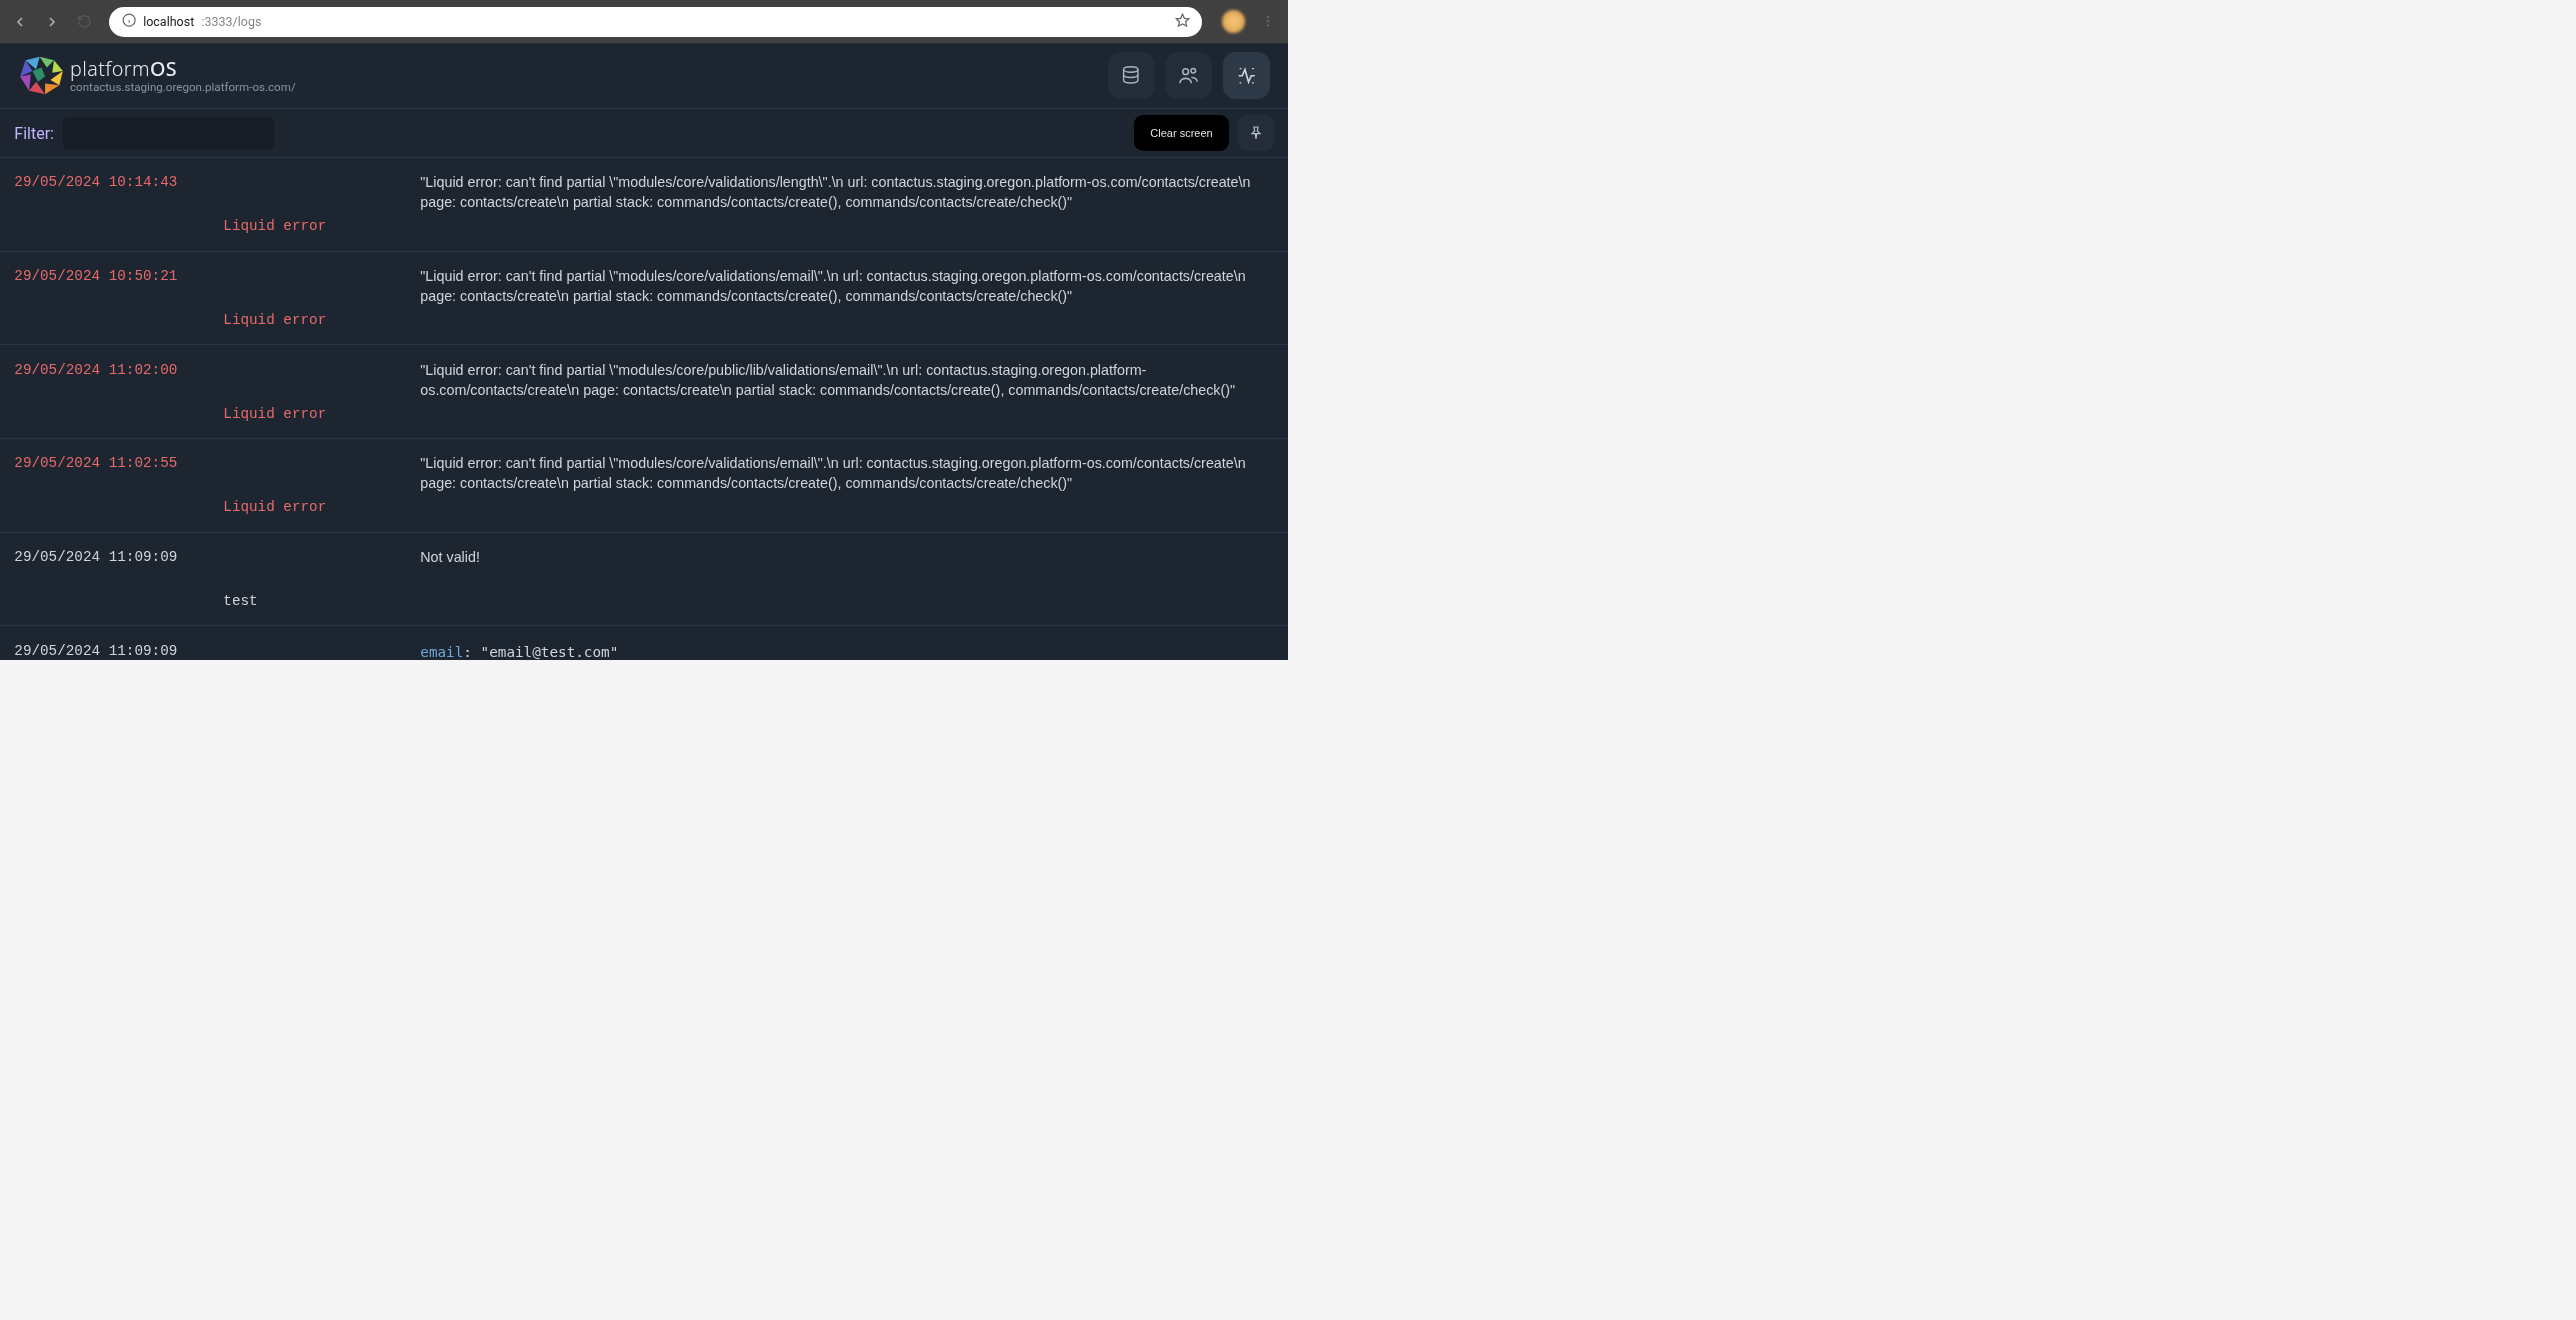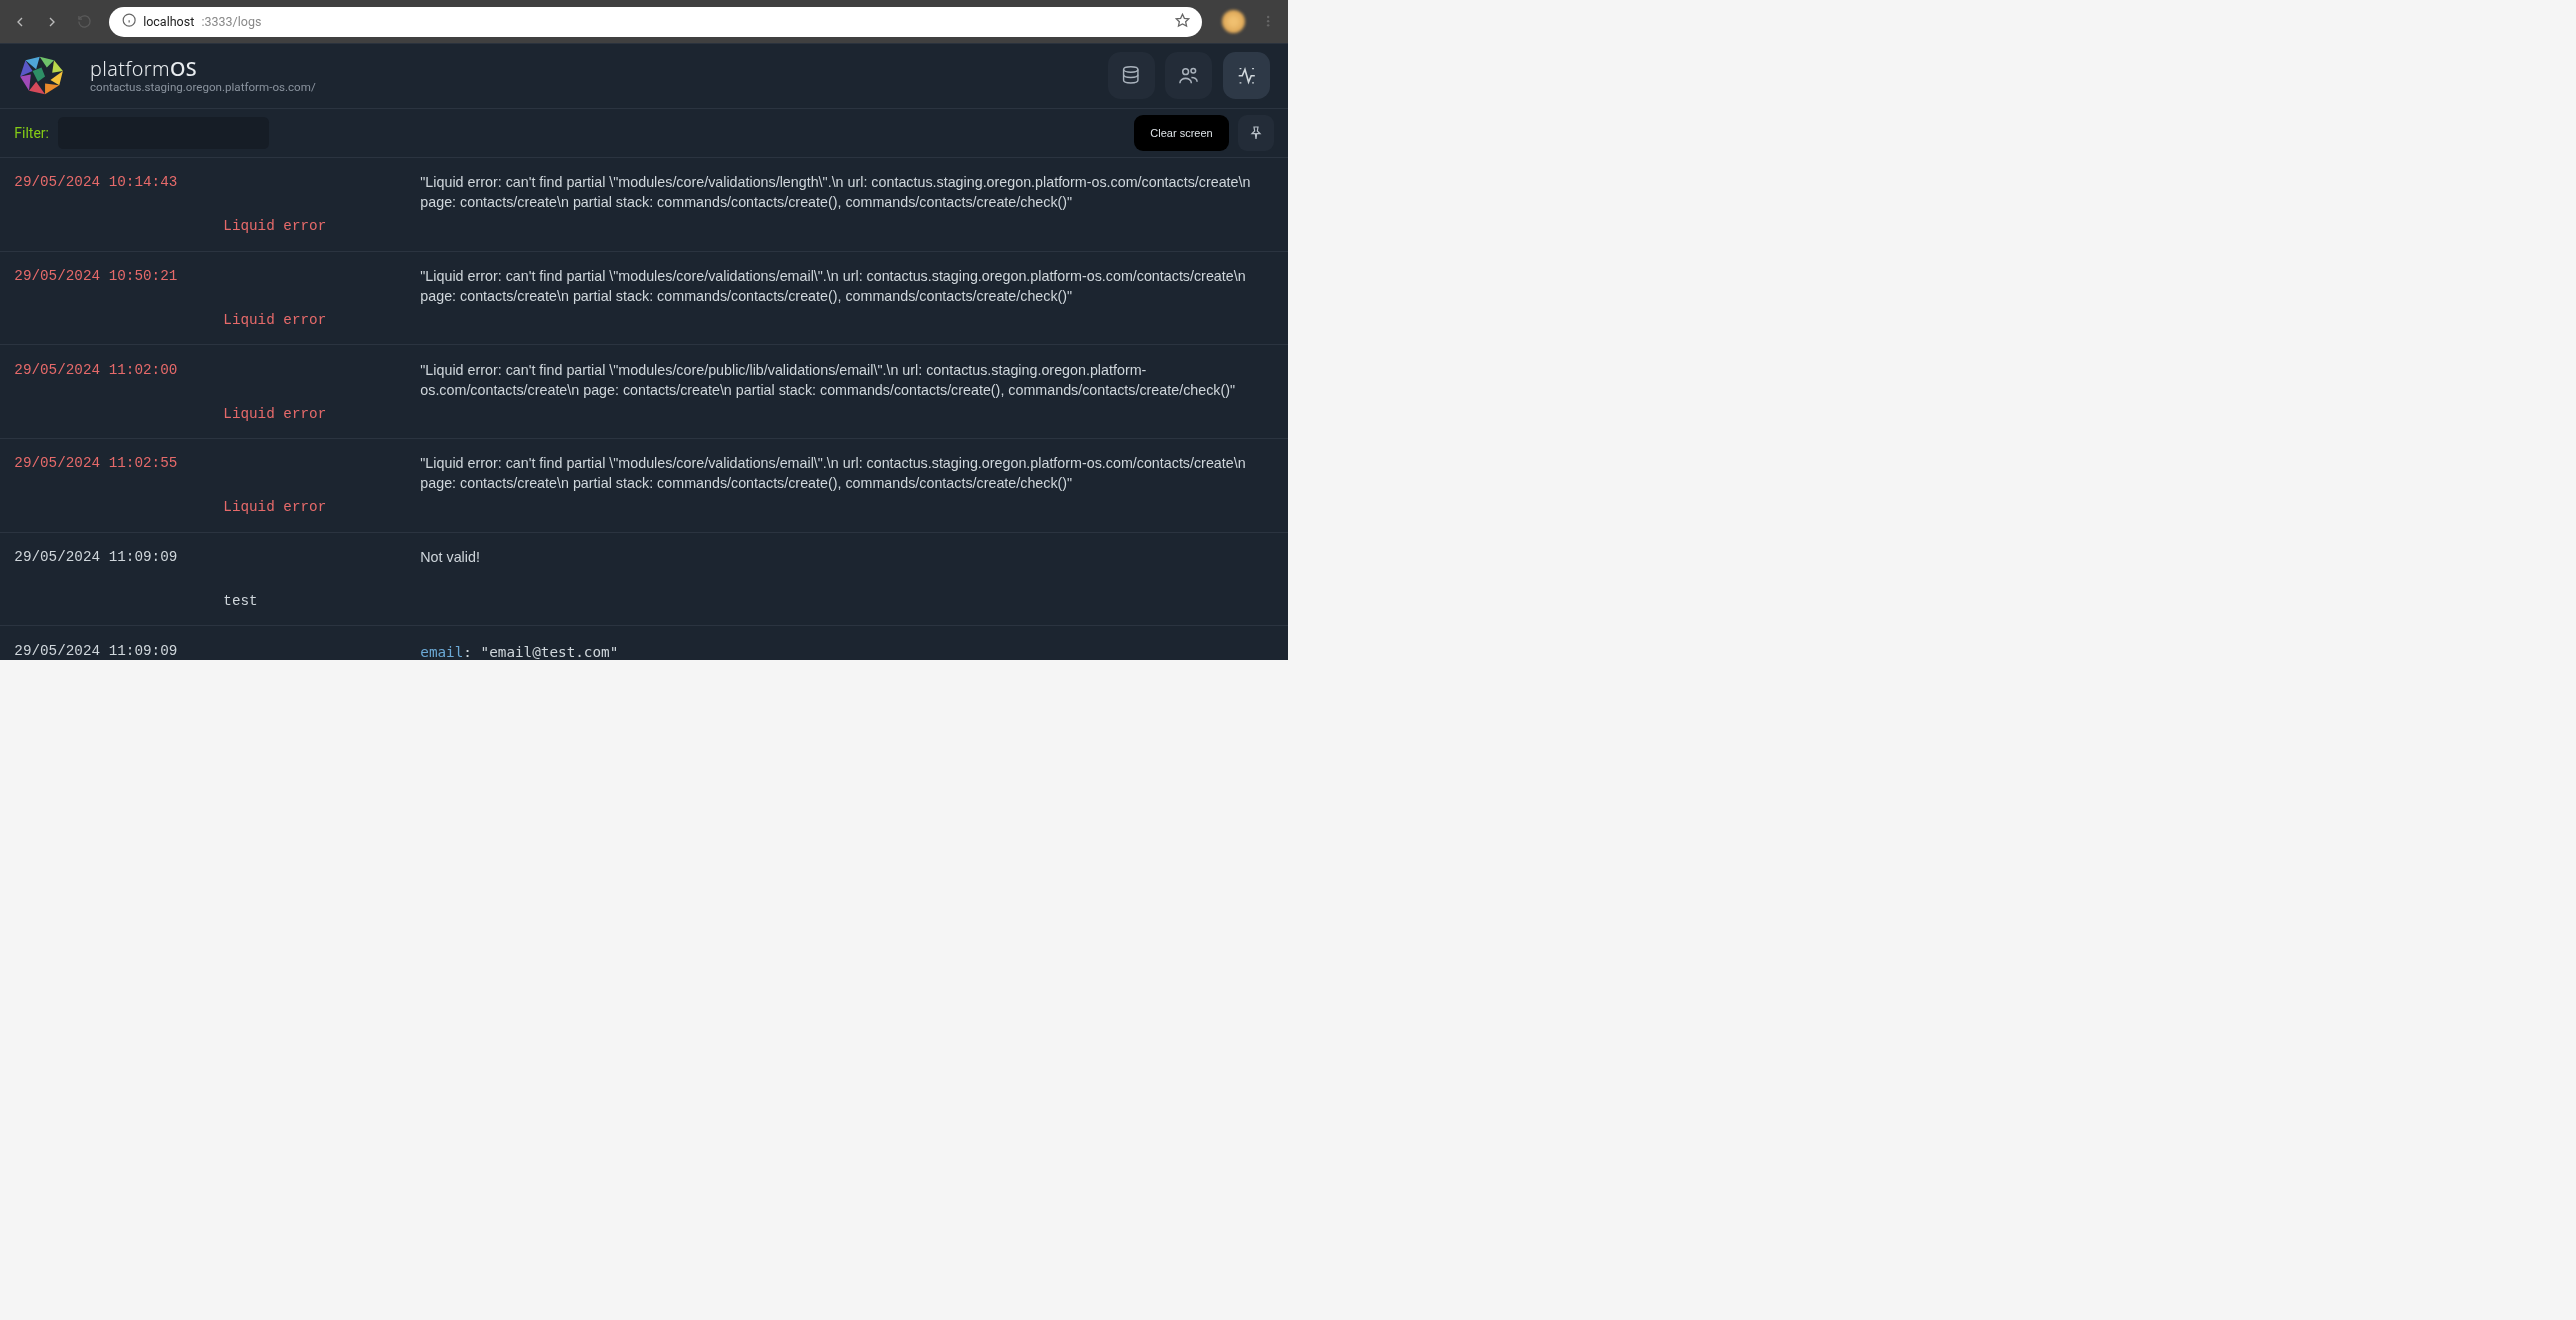--- a/index.html
+++ b/index.html
@@ -62,21 +62,21 @@
     flex-direction:column;
     border-top: 0.9px solid #2a323d;
   }
   .app-header {
     height: 75px;
     display:flex;
     align-items:center;
     padding: 0 18px;
     border-bottom: 0.9px solid #2b3440;
   }
-  .logo-wrap { display:flex; align-items:center; gap:25px; }
+  .logo-wrap { display:flex; align-items:center; gap:5px; }
   .logo-svg { width:47px; height:41px; }
   .brand {
     display:flex; flex-direction:column; line-height:1.2;
   }
   .brand-title {
     font-size: 19.7px; font-weight: 500; color:#e8ecef; letter-spacing:0.4px;
     font-family: ui-sans-serif, system-ui;
   }
   .brand-title .thin { font-weight:300; }
   .brand-sub { font-size:11.6px; color:#8a939e; }
@@ -90,21 +90,21 @@
   }
   .header-icon-btn.active { background:#2e3947; color:#cfd6db; }
 
   .filter-bar {
     height: 57px;
     display:flex; align-items:center;
     padding: 0 14.3px;
     gap: 9px;
     border-bottom: 0.9px solid #2b3440;
   }
-  .filter-label { font-size:14px; color:#84cc16; }
+  .filter-label { font-size:16px; color:#c4b5fd; }
   .filter-input {
     width: 211px; height:32px; border-radius:5.4px;
     background:#161d26; border:none; color:#cfd6db;
     padding:0 9px; font-size:12.5px;
   }
   .filter-spacer { flex:1; }
   .clear-btn {
     height:36px; padding:0 16px; border-radius:9px;
     background:#000000; color:#dfe4e8; font-size:11px;
     display:flex;align-items:center;

